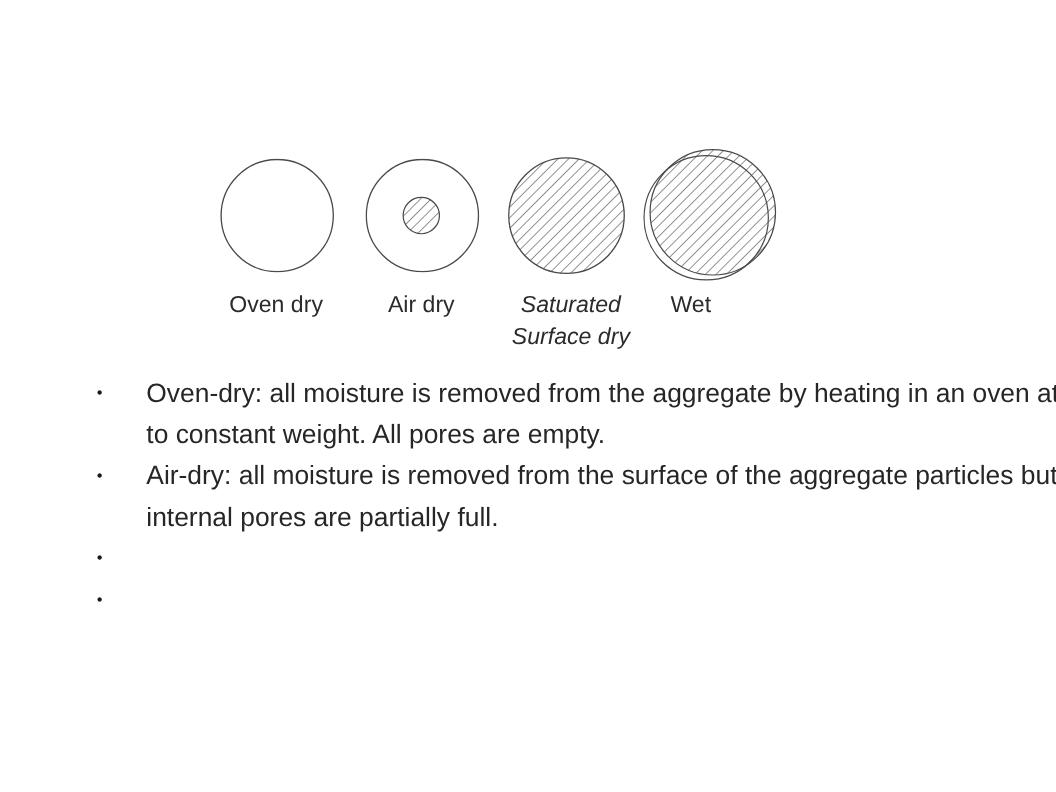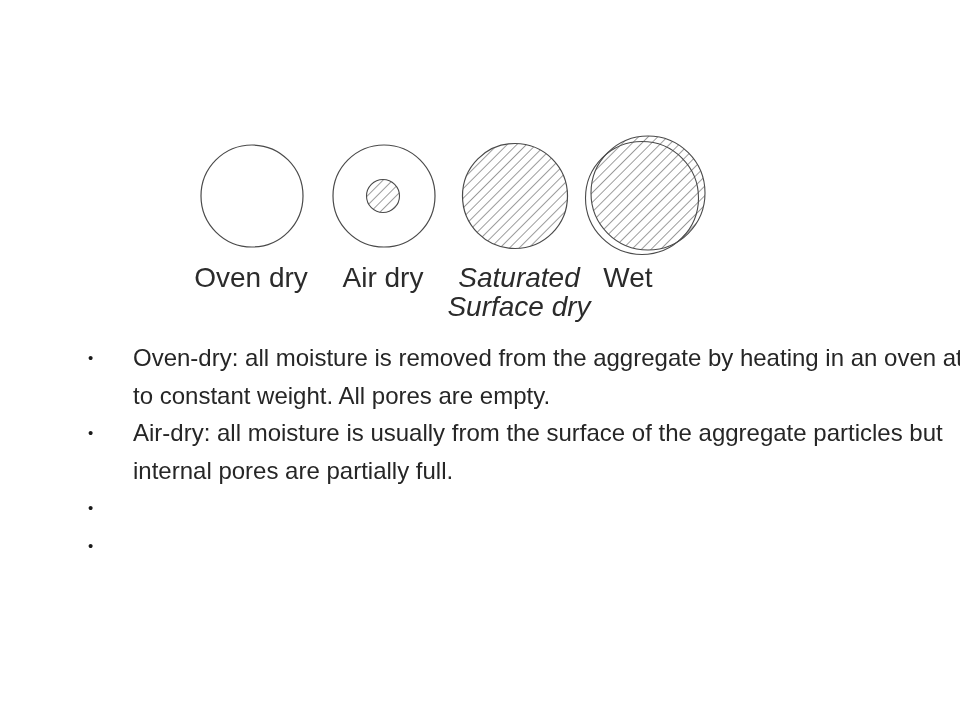--- a/index.html
+++ b/index.html
@@ -12,21 +12,21 @@
     color: #262626;
   }
   .slide { position: absolute; inset: 0; }
 
   
   .state-svg { position: absolute; }
   .state-label {
     position: absolute;
     top: 263px;
     text-align: center;
-    font-size: 28px;
+    font-size: 21px;
     line-height: 29px;
     color: #2b2b2b;
     white-space: pre;
   }
   #label-oven  { left: 181px; width: 140px; }
   #label-air   { left: 313px; width: 140px; }
   #label-ssd   { left: 444px; width: 150px; font-style: italic; }
   #label-wet   { left: 558px; width: 140px; }
 
   
@@ -100,21 +100,21 @@
   </div>
 
   <ul class="bullets">
     <li class="bullet-row">
       <span class="bullet-dot">•</span>
       <span class="bullet-text">Oven-dry: all moisture is removed from the aggregate by heating in an oven at 105℃
 to constant weight. All pores are empty.</span>
     </li>
     <li class="bullet-row">
       <span class="bullet-dot">•</span>
-      <span class="bullet-text">Air-dry: all moisture is usually from the surface of the aggregate particles but
+      <span class="bullet-text">Air-dry: all moisture is removed from the surface of the aggregate particles but
 internal pores are partially full.</span>
     </li>
     <li class="bullet-row">
       <span class="bullet-dot">•</span>
     </li>
     <li class="bullet-row">
       <span class="bullet-dot">•</span>
     </li>
   </ul>
 

